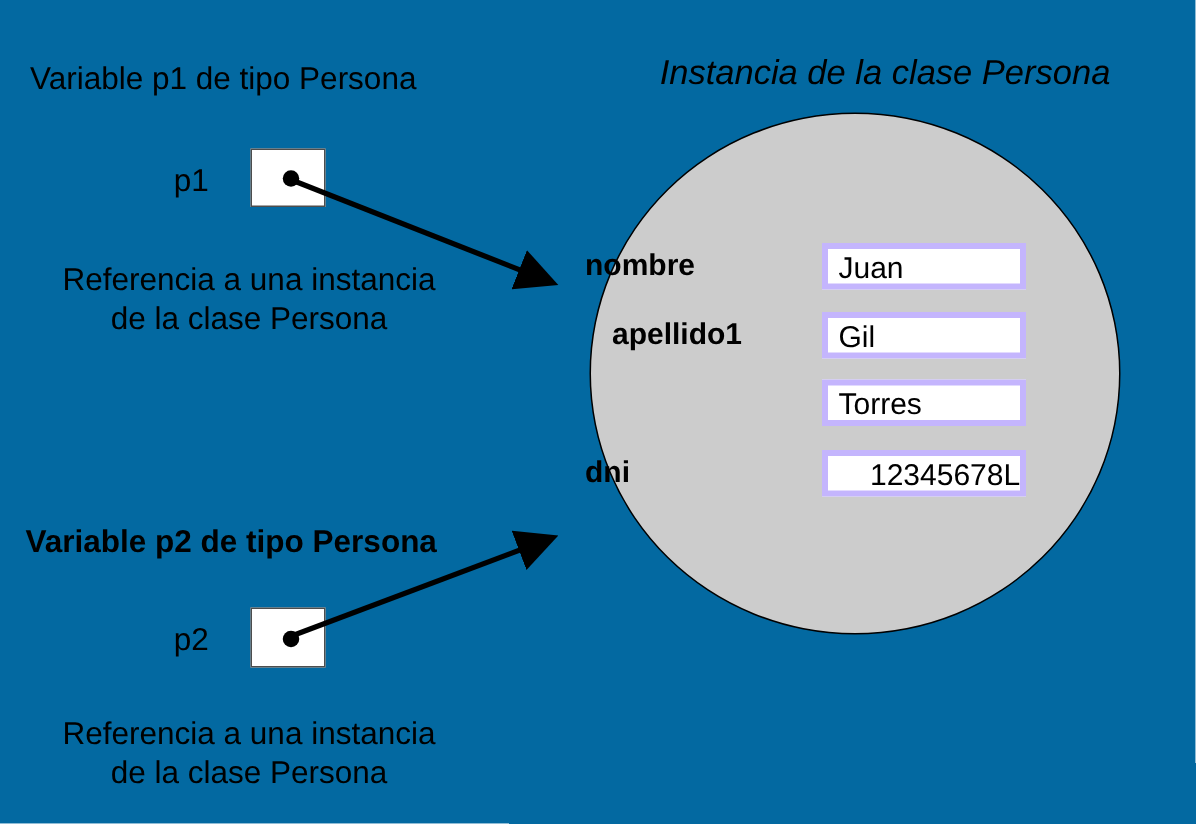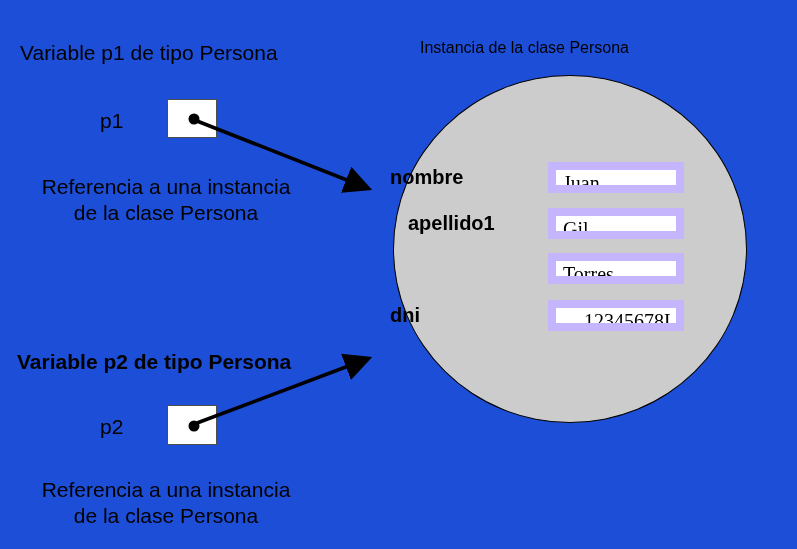--- a/index.html
+++ b/index.html
@@ -6,52 +6,53 @@
     margin: 0;
     padding: 0;
     background: #ffffff;
     font-family: "Liberation Sans", sans-serif;
     color: #000000;
   }
   .stage {
     position: relative;
     width: 797px;
     height: 549px;
-    background: #1d4ed8;
+    background: #0369a1;
     overflow: hidden;
   }
   .abs { position: absolute; }
   .txt {
     font-size: 21px;
     line-height: 26px;
     white-space: nowrap;
   }
   .caption {
     font-size: 21px;
     line-height: 26px;
     text-align: center;
     white-space: nowrap;
   }
   .var-label {
     font-size: 21px;
     line-height: 26px;
-    text-align: left;
+    text-align: center;
   }
   .ref-box {
     box-sizing: border-box;
     width: 50px;
     height: 40px;
     border: 1px solid #4d4d4d;
     background: #ffffff;
   }
   .instance-title {
-    font-size: 16px;
+    font-size: 23px;
     line-height: 26px;
-    text-align: left;
+    text-align: center;
     white-space: nowrap;
+    font-style: italic;
   }
   .instance-circle {
     box-sizing: border-box;
     width: 354px;
     height: 348px;
     border-radius: 50%;
     background: #cccccc;
     border: 1px solid #000000;
   }
   .field-label {
@@ -60,27 +61,26 @@
     line-height: 31px;
     text-align: left;
     width: 150px;
     white-space: nowrap;
   }
   .field-value {
     box-sizing: border-box;
     width: 136px;
     height: 31px;
     background: #ffffff;
-    border: 8px solid #c4b5fd;
+    border: 4px solid #c4b5fd;
     font-size: 20px;
     line-height: 27px;
     padding-left: 7px;
     white-space: nowrap;
     overflow: hidden;
-    font-family: Liberation Serif, serif;
   }
   svg.overlay {
     position: absolute;
     left: 0; top: 0;
     width: 797px;
     height: 549px;
     pointer-events: none;
   }
 </style>
 </head>

